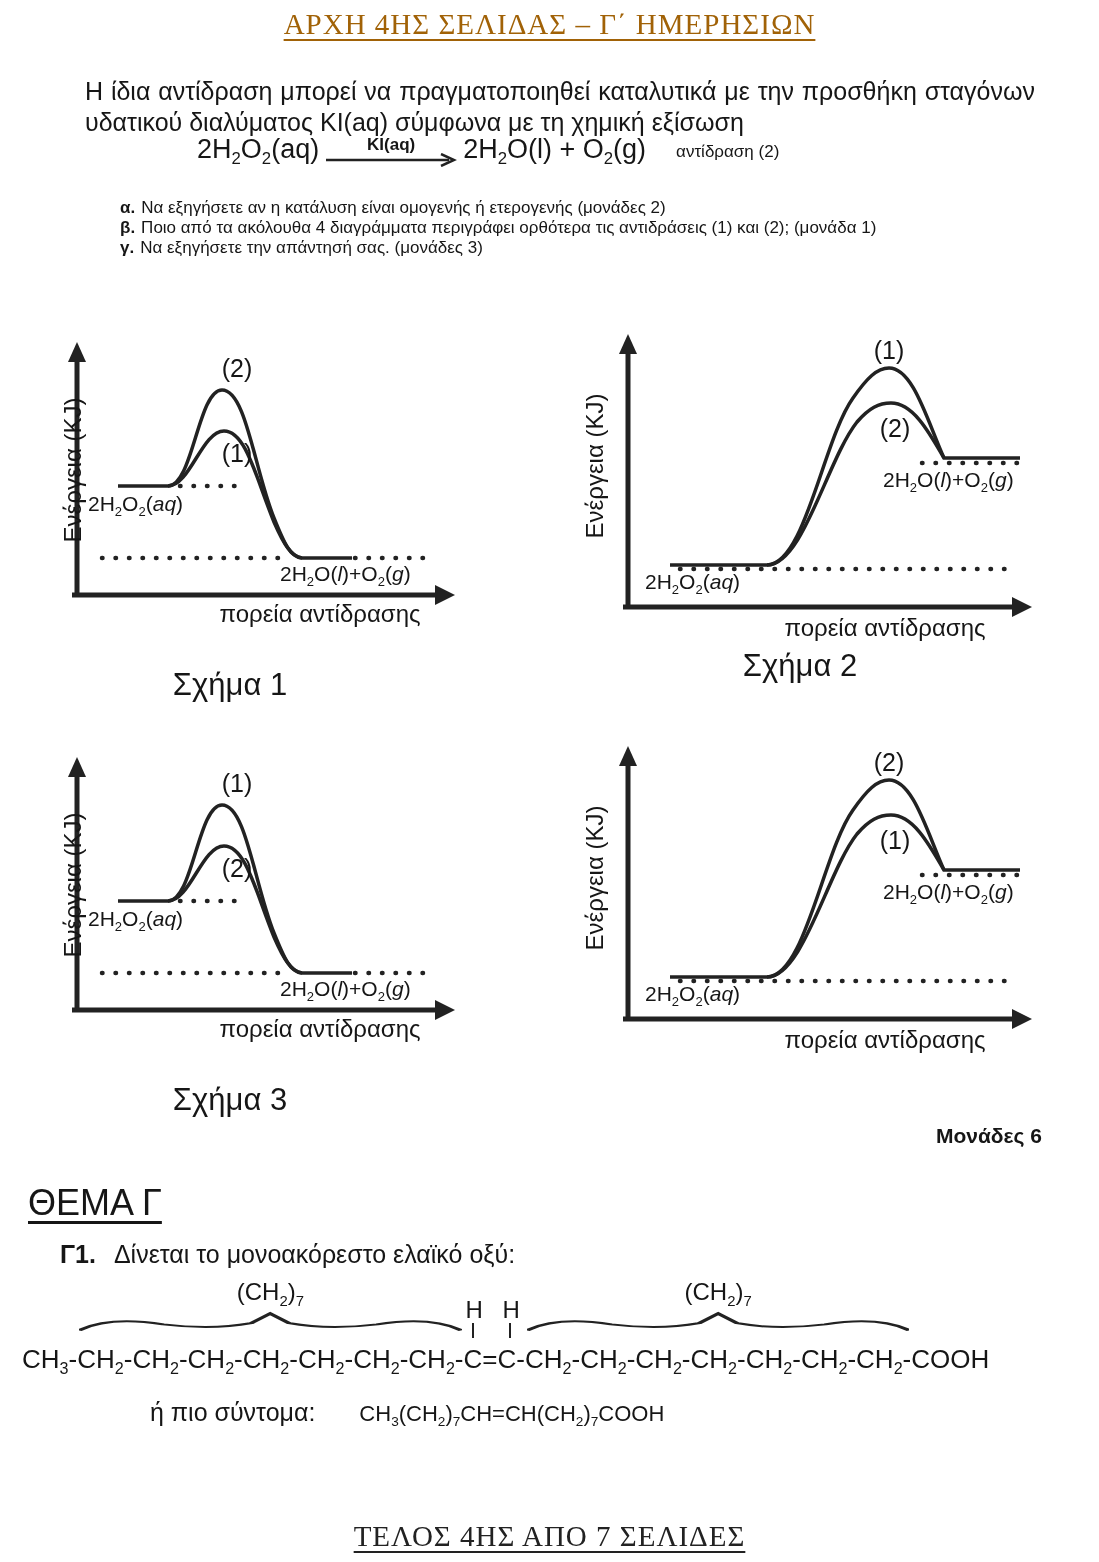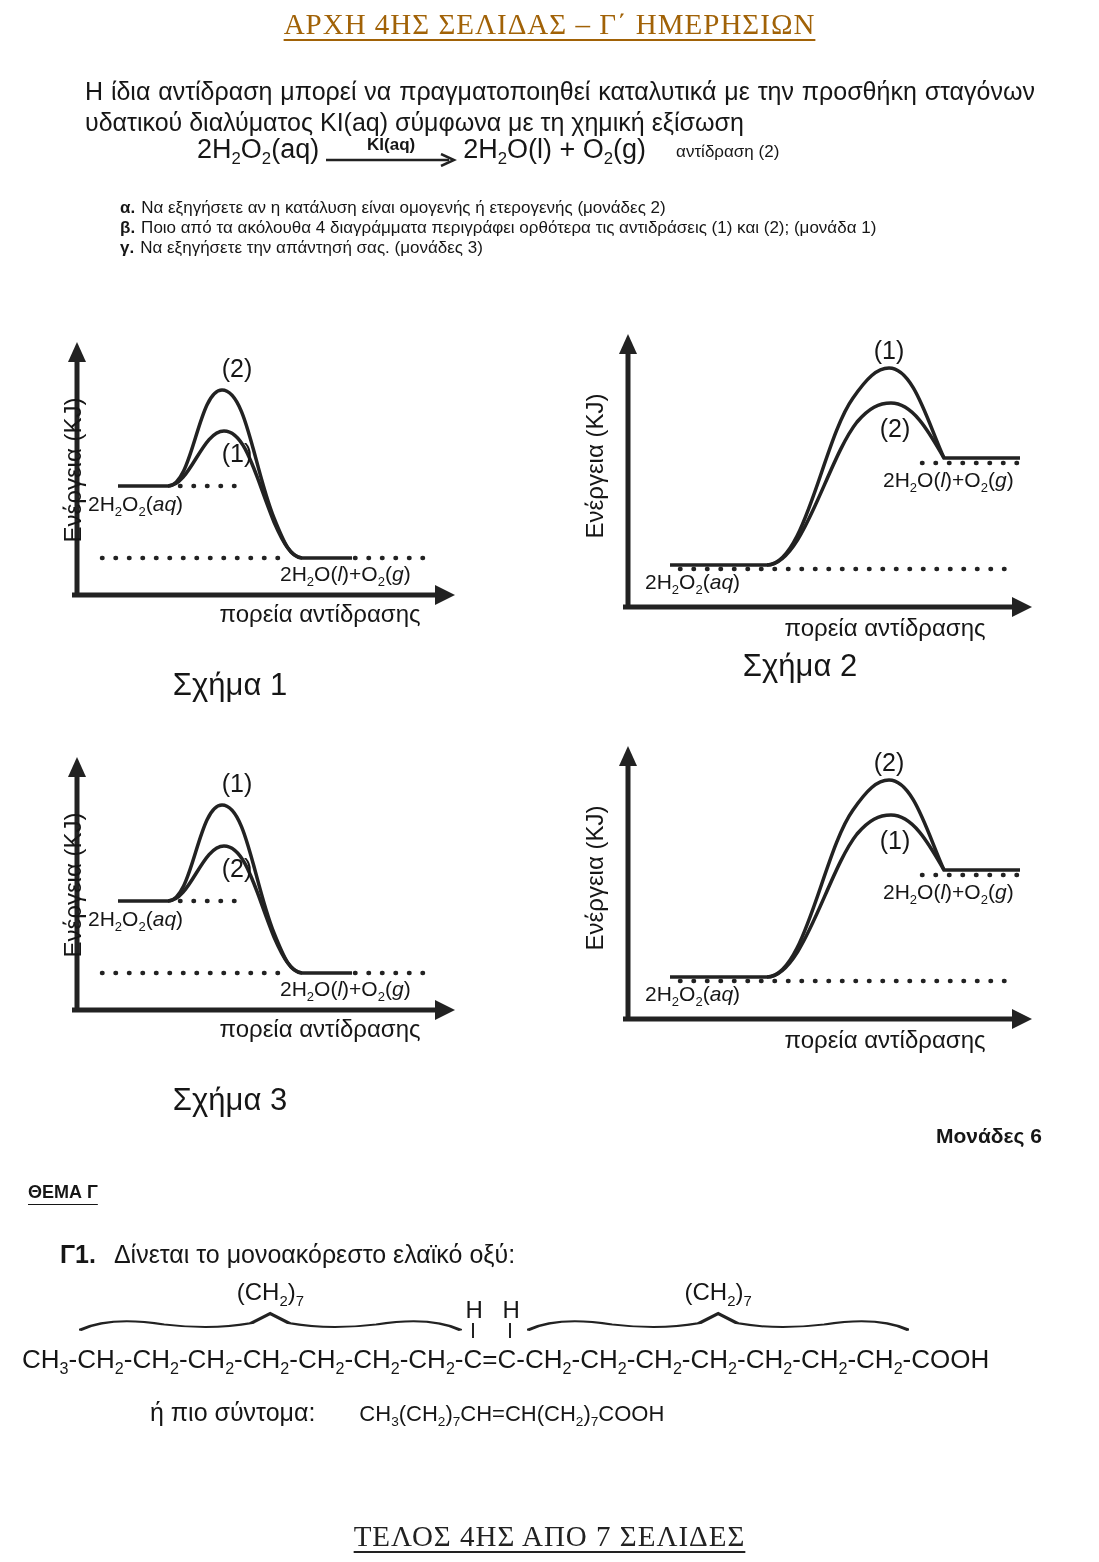--- a/index.html
+++ b/index.html
@@ -45,21 +45,21 @@
   .endo .react-lbl{left:80px;top:240px;}
   .endo .prod-lbl{left:318px;top:138px;}
   .xlab{font-size:24px;text-align:center;}
   .exo .xlab{left:160px;top:262px;width:260px;}
   .endo .xlab{left:185px;top:284px;width:270px;}
   .cap{font-size:31px;text-align:center;}
   .exo .cap{left:55px;top:308px;width:290px;margin-top:21px;}
   .endo .cap{left:95px;top:318px;width:280px;}
   
   .marks{top:1124px;right:57px;font-size:21px;font-weight:bold;}
-  .theme-title{top:1182px;left:28px;font-size:18px;font-weight:bold;
+  .theme-title{top:1182px;left:28px;font-size:36px;font-weight:normal;
      text-decoration:underline;text-underline-offset:6px;}
   .g1-row{top:1240px;left:60px;font-size:25px;display:flex;}
   .g1-label{font-weight:bold;margin-right:18px;}
   
   .structure{top:1284px;left:22px;width:1062px;}
   .chain{display:flex;align-items:baseline;font-size:26px;margin-top:60px;white-space:nowrap;}
   .braced{position:relative;display:inline-block;}
   .brace-svg{position:absolute;left:2px;top:-34px;width:calc(100% - 4px);height:24px;}
   .brace-label{position:absolute;top:-66px;left:0;right:0;text-align:center;font-size:24px;}
   .alkene{position:relative;display:inline-block;}

